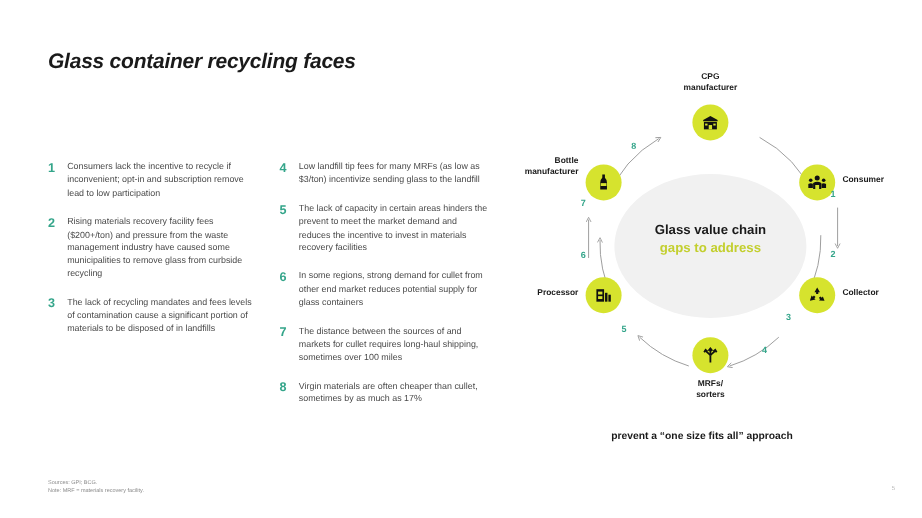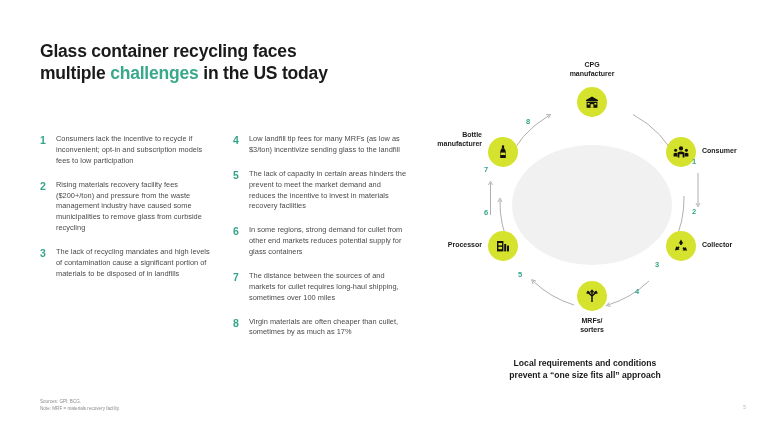--- a/index.html
+++ b/index.html
@@ -8,21 +8,21 @@
     font-family:"Liberation Sans", sans-serif;color:#222222;
     position:relative;
   }
   
   .title{
     position:absolute;left:40px;top:40px;width:400px;
     font-size:17.5px;font-weight:bold;line-height:1.28;color:#1a1a1a;
     letter-spacing:-0.2px;
   }
   .title .hl{color:#3aa98a;}
-  .title-line{display:block;}
+  .title-line{display:block;font-style:italic;}
 
   
   .col{position:absolute;top:134px;}
   .col-1{left:40px;width:175px;}
   .col-2{left:233px;width:175px;}
   .item{display:flex;margin-bottom:13px;}
   .num{
     width:16px;flex:0 0 16px;color:#34a58a;font-weight:bold;
     font-size:10.5px;line-height:1.32;
   }
@@ -71,50 +71,49 @@
   }
   .pagenum{
     position:absolute;right:22px;top:404px;font-size:5px;color:#b5b5b5;
   }
 </style>
 </head>
 <body>
 
 <div class="title">
   <span class="title-line">Glass container recycling faces</span>
-  <span class="title-line"><span>multiple </span><span class="hl">challenges</span><span> in the US today</span></span>
 </div>
 
 <div class="col col-1">
   <div class="item">
     <div class="num">1</div>
-    <div class="itxt">Consumers lack the incentive to recycle if inconvenient; opt-in and subscription models fees to low participation</div>
+    <div class="itxt">Consumers lack the incentive to recycle if inconvenient; opt-in and subscription remove lead to low participation</div>
   </div>
   <div class="item">
     <div class="num">2</div>
     <div class="itxt">Rising materials recovery facility fees ($200+/ton) and pressure from the waste management industry have caused some municipalities to remove glass from curbside recycling</div>
   </div>
   <div class="item">
     <div class="num">3</div>
-    <div class="itxt">The lack of recycling mandates and high levels of contamination cause a significant portion of materials to be disposed of in landfills</div>
+    <div class="itxt">The lack of recycling mandates and fees levels of contamination cause a significant portion of materials to be disposed of in landfills</div>
   </div>
 </div>
 
 <div class="col col-2">
   <div class="item">
     <div class="num">4</div>
     <div class="itxt">Low landfill tip fees for many MRFs (as low as $3/ton) incentivize sending glass to the landfill</div>
   </div>
   <div class="item">
     <div class="num">5</div>
     <div class="itxt">The lack of capacity in certain areas hinders the prevent to meet the market demand and reduces the incentive to invest in materials recovery facilities</div>
   </div>
   <div class="item">
     <div class="num">6</div>
-    <div class="itxt">In some regions, strong demand for cullet from other end markets reduces potential supply for glass containers</div>
+    <div class="itxt">In some regions, strong demand for cullet from other end market reduces potential supply for glass containers</div>
   </div>
   <div class="item">
     <div class="num">7</div>
     <div class="itxt">The distance between the sources of and markets for cullet requires long-haul shipping, sometimes over 100 miles</div>
   </div>
   <div class="item">
     <div class="num">8</div>
     <div class="itxt">Virgin materials are often cheaper than cullet, sometimes by as much as 17%</div>
   </div>
 </div>
@@ -137,20 +136,24 @@
       <path d="M 76.0,110.0 A 103,103 0 0 1 119.0,60.5"></path>
     </g>
 
     <g fill="none" stroke="#9a9a9a" stroke-width="0.8" marker-end="url(#ah)">
       <path d="M 60.5,160.0 L 60.5,128.0"></path>
       <path d="M 268.0,118.0 L 268.0,150.0"></path>
     </g>
   </svg>
 
   <div class="center-disc"></div>
+  <div class="center-text">
+    <span class="l1">Glass value chain</span>
+    <span class="l2">gaps to address</span>
+  </div>
 
   <div class="node" style="left:147px;top:32px;">
     <span>
       <svg width="16" height="16" viewBox="0 0 16 16" fill="#111">
         <path d="M2 6 L8 2.6 L14 6 L14 7 L2 7 Z"></path>
         <rect x="2.6" y="7.6" width="10.8" height="6.2"></rect>
         <rect x="6.6" y="10.2" width="2.8" height="3.6" fill="#d6e32e"></rect>
         <rect x="3.6" y="9.0" width="2" height="1.6" fill="#d6e32e"></rect>
         <rect x="10.4" y="9.0" width="2" height="1.6" fill="#d6e32e"></rect>
       </svg>
@@ -229,21 +232,20 @@
   <div class="anum" style="left:262px;top:152px;">2</div>
   <div class="anum" style="left:225px;top:205px;">3</div>
   <div class="anum" style="left:205px;top:232px;">4</div>
   <div class="anum" style="left:88px;top:215px;">5</div>
   <div class="anum" style="left:54px;top:153px;">6</div>
   <div class="anum" style="left:54px;top:110px;">7</div>
   <div class="anum" style="left:96px;top:62px;">8</div>
 </div>
 
 <div class="caption">
-  <div>Local requirements and conditions</div>
   <div>prevent a “one size fits all” approach</div>
 </div>
 
 <div class="footnote">
   <div>Sources: GPI; BCG.</div>
   <div>Note: MRF = materials recovery facility.</div>
 </div>
 <div class="pagenum">5</div>
 
 </body></html>

